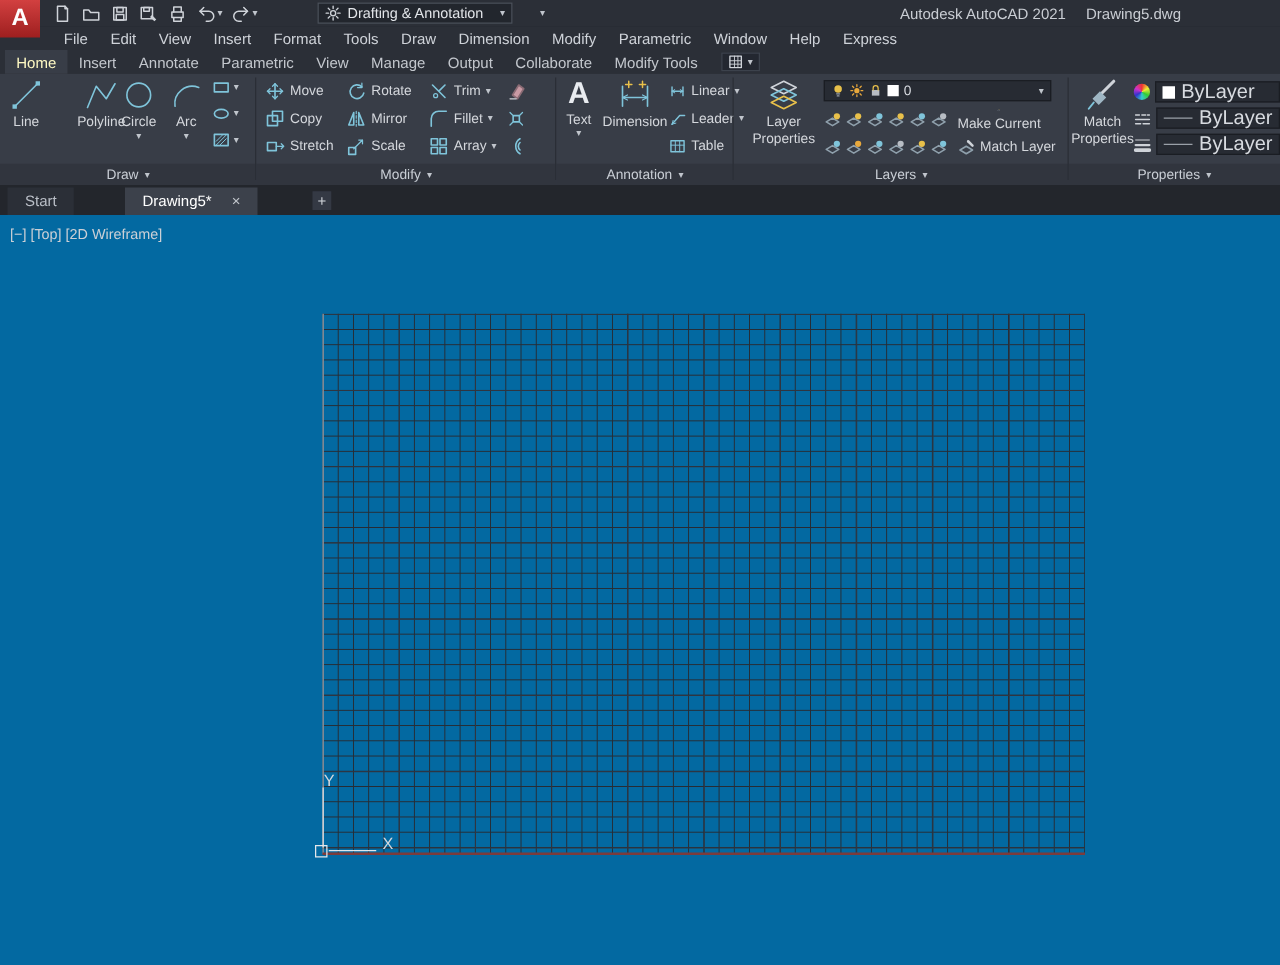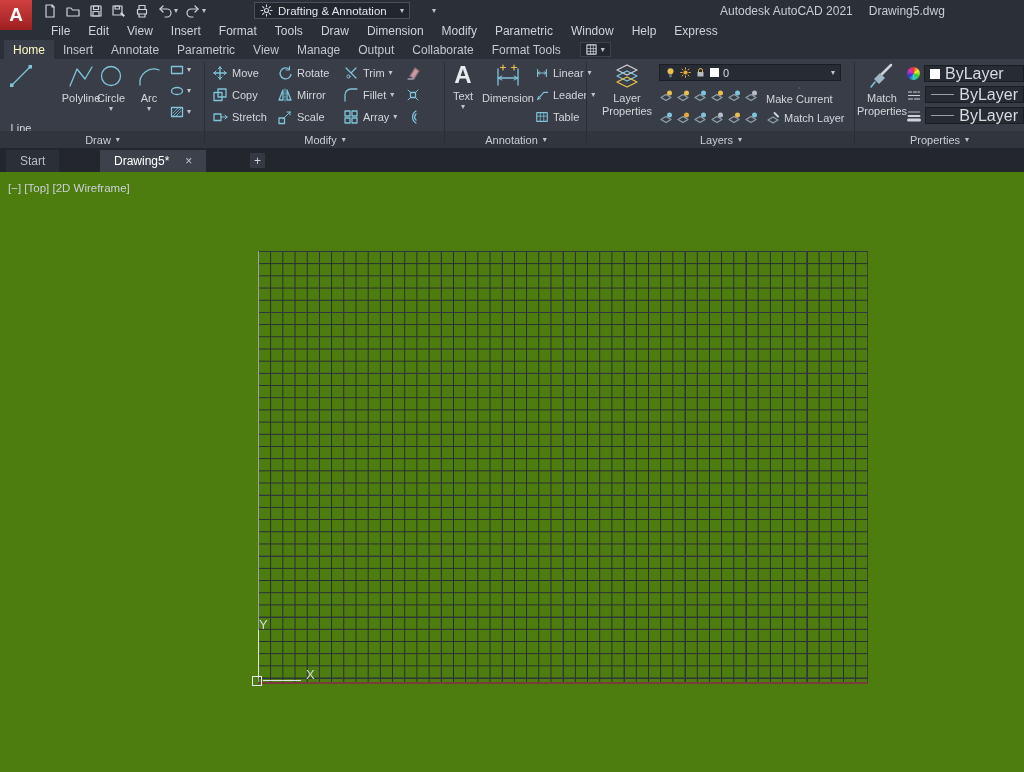--- a/index.html
+++ b/index.html
@@ -79,21 +79,21 @@
   
   #filetabs { position:absolute; top:148px; left:0; right:0; height:24px; background:#23262c; }
   .ftab { position:absolute; top:2px; height:22px; display:flex; align-items:center;
           padding:0 14px; font-size:12px; color:#b9bec6; background:#2b2f37; }
   .ftab.active { background:#3c414b; color:#ffffff; }
   .ftab .close { margin-left:16px; color:#c3c7cd; font-size:12px; }
   #plustab { position:absolute; top:5px; left:250px; width:15px; height:15px; background:#343944;
              color:#cfd3d9; display:flex; align-items:center; justify-content:center; font-size:12px; }
 
   
-  #canvas { position:absolute; top:172px; left:0; right:0; bottom:0; background:#4d7c0f; }
+  #canvas { position:absolute; top:172px; left:0; right:0; bottom:0; background:#0369a1; }
   #vpcontrols { position:absolute; left:8px; top:10px; font-size:11.5px; color:#ccd0d6; }
   #grid { position:absolute; left:258px; top:79px; width:610px; height:432px;
           background-image:
             linear-gradient(to right, #303540 1px, transparent 1px),
             linear-gradient(to bottom, #303540 1px, transparent 1px),
             linear-gradient(to right, #272b33 1px, transparent 1px),
             linear-gradient(to bottom, #272b33 1px, transparent 1px);
           background-size: 61px 61px, 61px 61px, 12.2px 12.2px, 12.2px 12.2px; }
   #yaxisline { position:absolute; left:258px; top:79px; width:1px; height:432px; background:#9aa1aa; }
   #xaxisline { position:absolute; left:258px; top:510px; width:610px; height:2px; background:#7c3b3b; }
@@ -193,34 +193,34 @@
 
 <div id="ribbontabs">
   <span class="rtab active">Home</span>
   <span class="rtab">Insert</span>
   <span class="rtab">Annotate</span>
   <span class="rtab">Parametric</span>
   <span class="rtab">View</span>
   <span class="rtab">Manage</span>
   <span class="rtab">Output</span>
   <span class="rtab">Collaborate</span>
-  <span class="rtab">Format Tools</span>
+  <span class="rtab">Modify Tools</span>
   <span id="ribbonopts">
     <svg class="svgg" width="11" height="11" viewBox="0 0 12 12">
         <rect x="1" y="1" width="10" height="10"></rect>
         <path d="M1 5 L11 5 M1 8 L11 8 M5 1 L5 11 M8 1 L8 11" stroke-width="0.8"></path>
       </svg>
     <span class="arr">▾</span>
   </span>
 </div>
 
 <div id="ribbon">
 
   <div class="panel" style="left:0; width:205px;">
-    <div class="bigbtn" style="left:3px; width:36px;gap:30px;">
+    <div class="bigbtn" style="left:3px; width:36px;">
       <svg class="svgi" width="30" height="30" viewBox="0 0 30 30">
           <path d="M6 24 L24 6"></path>
           <rect x="4" y="22.5" width="3.5" height="3.5" fill="#7fc4da" stroke="none"></rect>
           <rect x="22.5" y="4" width="3.5" height="3.5" fill="#7fc4da" stroke="none"></rect>
         </svg>
       <span class="blbl">Line</span>
     </div>
     <div class="bigbtn" style="left:57px; width:48px;">
       <svg class="svgi" width="30" height="30" viewBox="0 0 30 30">
           <path d="M4 25 L11 8 L19 18 L26 6"></path>

